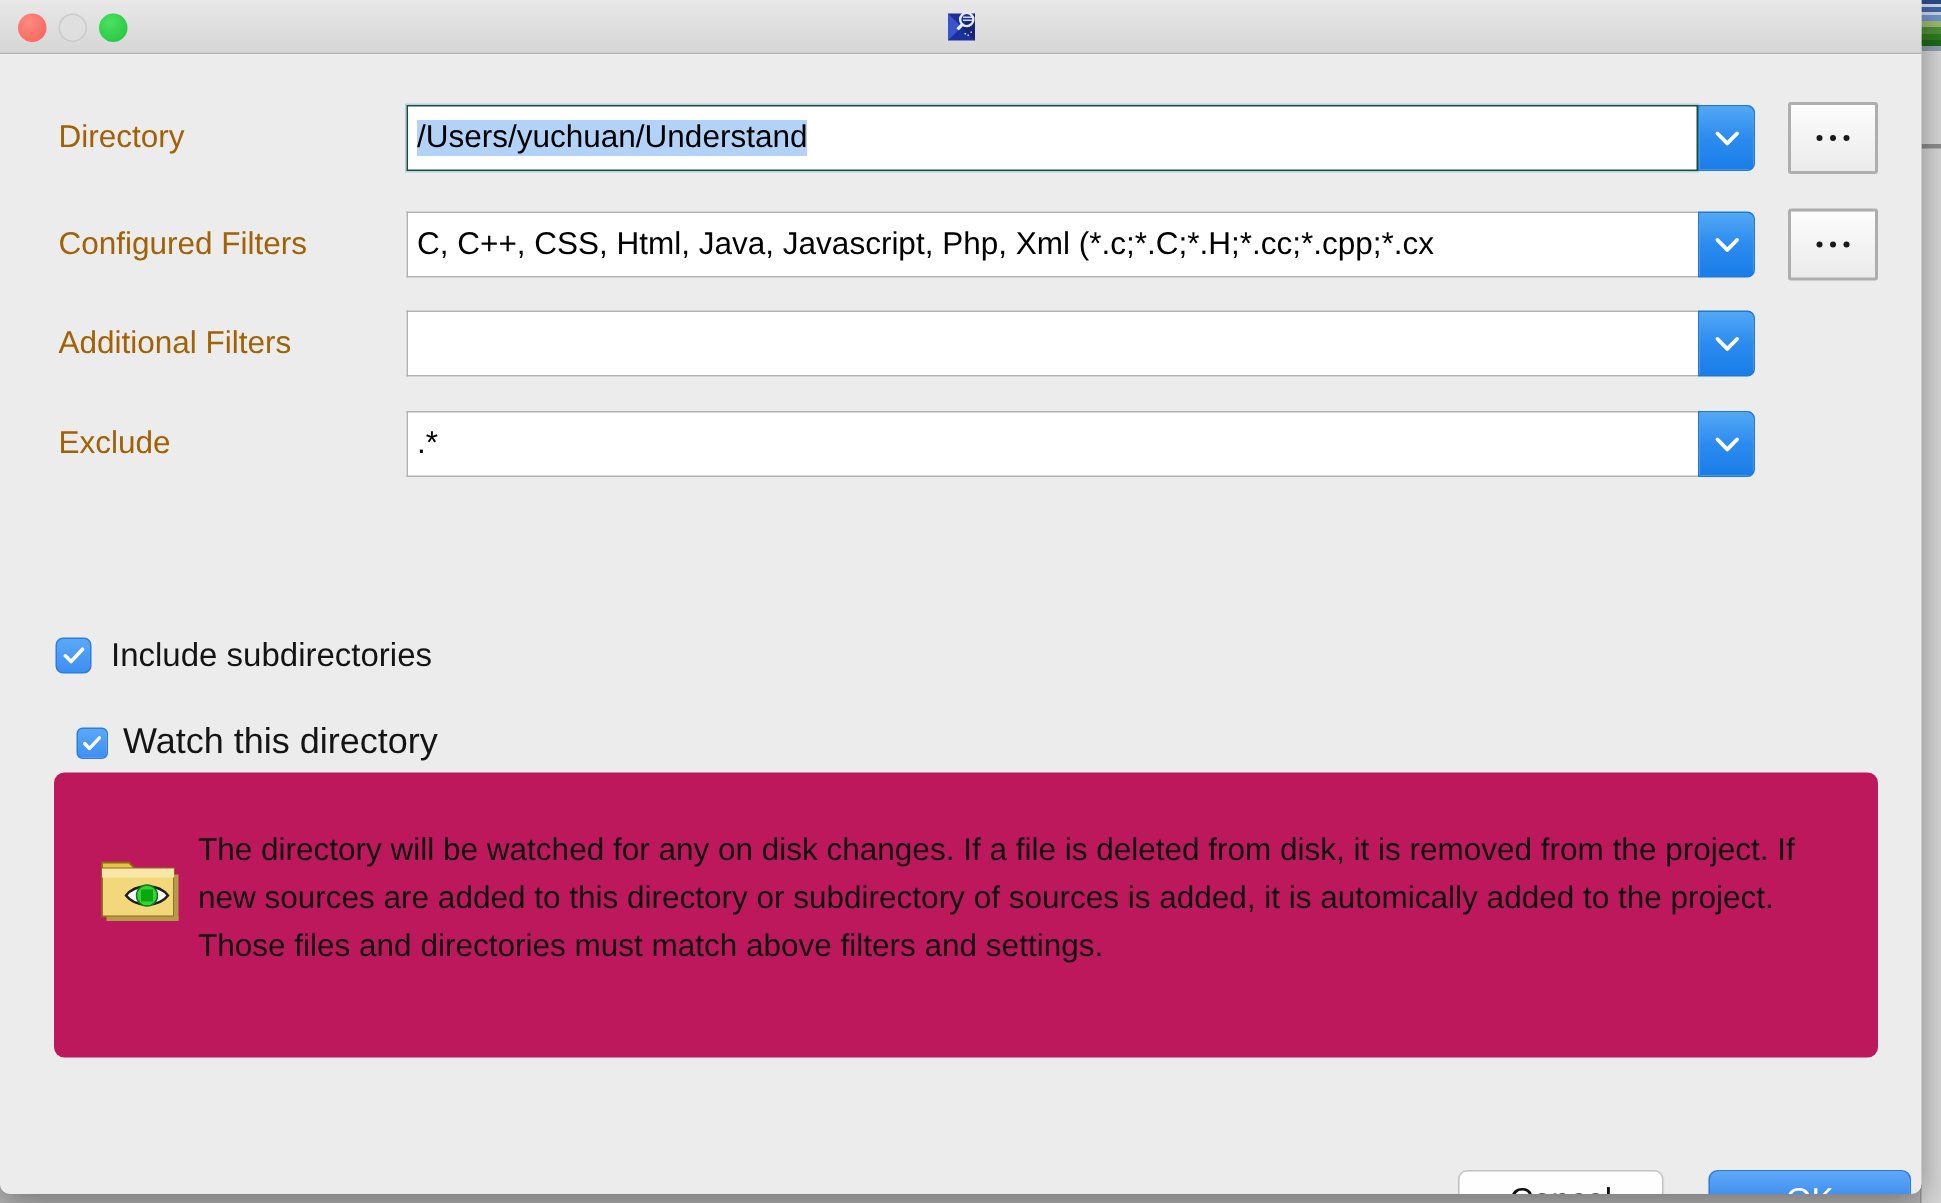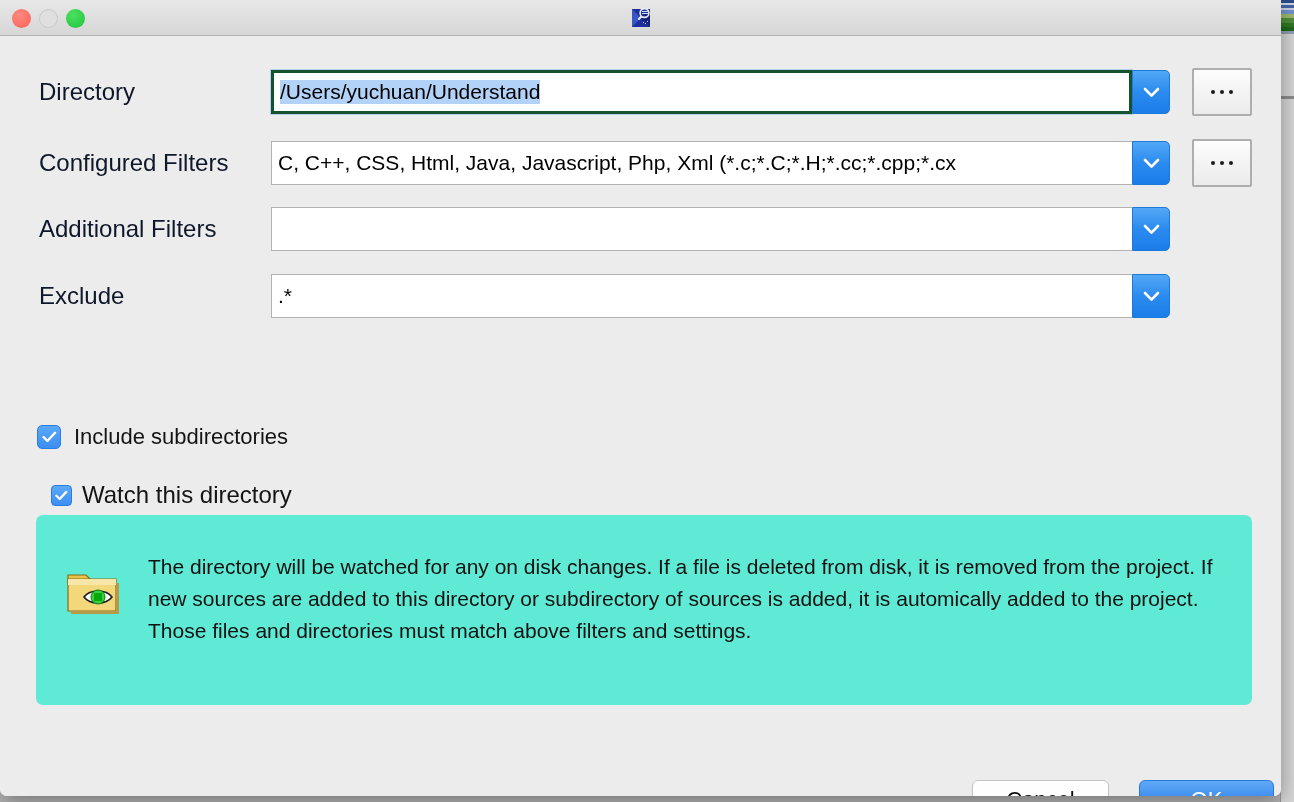--- a/index.html
+++ b/index.html
@@ -131,22 +131,22 @@
     align-items: center;
   }
   #row-directory       { top: 32px; }
   #row-configured      { top: 103px; }
   #row-additional      { top: 169px; }
   #row-exclude         { top: 236px; }
 
   .row-label {
     position: absolute;
     left: 39px;
-    font-size: 24px;
-    color: #0f172a;
+    font-size: 21px;
+    color: #a16207;
     white-space: nowrap;
   }
 
   .combo-wrap {
     position: absolute;
     left: 271px;
     width: 899px;
     height: 44px;
     display: flex;
     align-items: stretch;
@@ -158,21 +158,21 @@
     border-right: none;
     display: flex;
     align-items: center;
     padding: 0 4px 0 6px;
     overflow: hidden;
     white-space: nowrap;
     font-size: 21px;
     color: #000000;
   }
   .combo-field.focused {
-    border: 3px solid #14532d;
+    border: 1px solid #14532d;
     box-shadow: 0 0 0 1px rgba(120,170,230,0.45);
   }
   .combo-value {
     white-space: nowrap;
     overflow: hidden;
   }
   .combo-value.selected {
     background: #b3d2f7;
     color: #000;
   }
@@ -232,26 +232,26 @@
   .checkbox-label { font-size: 22px; color: #141414; white-space: nowrap; }
   #checkbox-watch-dir .checkbox-label { font-size: 24px; }
 
   
   #info-panel {
     position: absolute;
     left: 36px;
     top: 479px;
     width: 1216px;
     height: 190px;
-    background: #5eead4;
+    background: #be185d;
     border-radius: 7px;
     display: flex;
     align-items: flex-start;
     padding: 30px 24px 0 28px;
-    gap: 24px;
+    gap: 8px;
   }
   #watch-folder-icon { flex: 0 0 auto; margin-top: 22px; }
   #info-panel-text {
     font-size: 21px;
     line-height: 32px;
     color: #111111;
     max-width: 1080px;
     padding-top: 6px;
   }
 

